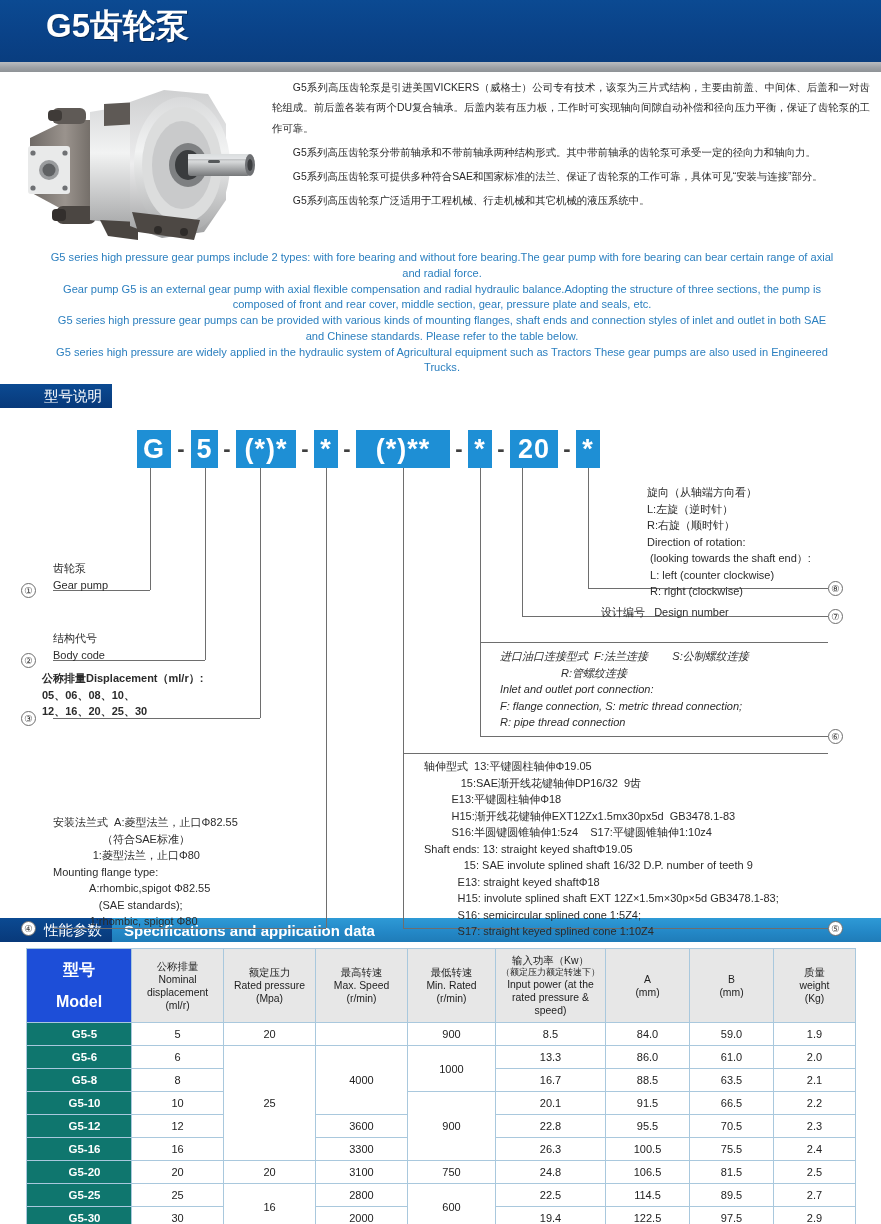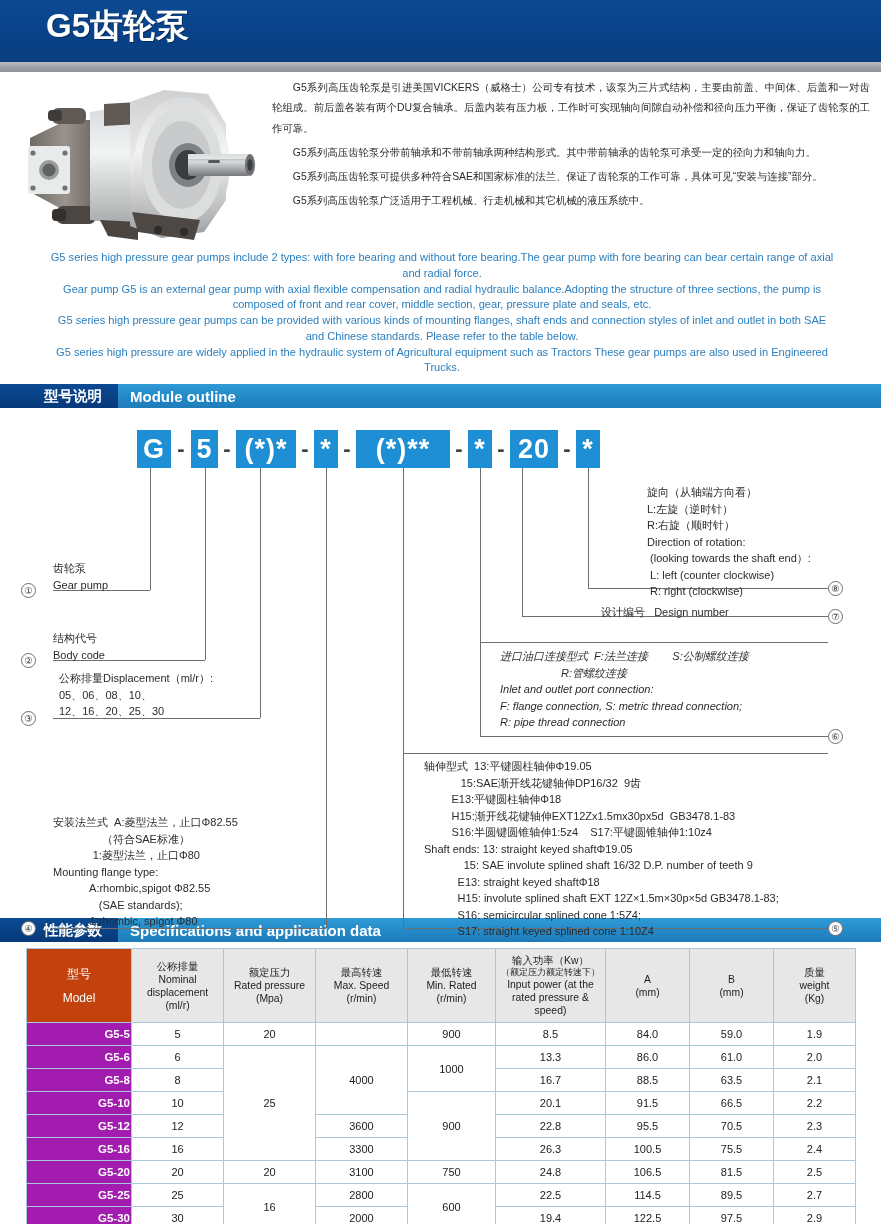--- a/index.html
+++ b/index.html
@@ -71,22 +71,22 @@
   .sect {
     height: 24px;
     display: flex;
     align-items: stretch;
     margin: 0 0 0 0;
   }
   .sect .cn {
     background: linear-gradient(180deg,#0b4a92 0%,#08397a 100%);
     color: #ffffff;
     font-size: 14.5px;
-    font-weight: bold;
-    padding: 0 16px 0 44px;
+    font-weight: normal;
+    padding: 0 10px 0 44px;
     display: flex; align-items: center;
     white-space: nowrap;
   }
   .sect .en {
     flex: 1;
     background: linear-gradient(180deg,#2e9ad6 0%,#2387c6 60%,#1f7cb8 100%);
     color: #ffffff;
     font-size: 15px;
     font-weight: bold;
     padding: 0 0 0 12px;
@@ -158,32 +158,32 @@
   }
   table.spec thead th {
     background: #e7e7e7;
     font-size: 10.4px;
     line-height: 1.25;
     height: 74px;
     color: #1d1d1d;
     font-weight: normal;
   }
   table.spec thead th.modelhead {
-    background: #c2410c;
+    background: #1d4ed8;
     color: #ffffff;
-    font-weight: normal;
-    font-size: 12px;
+    font-weight: bold;
+    font-size: 16px;
     line-height: 2.0;
   }
   table.spec tbody td.model {
-    background: #a21caf;
+    background: #0f766e;
     color: #ffffff;
     font-weight: bold;
     font-size: 11.5px;
-    text-align: right;
+    text-align: center;
     padding-left: 12px;
   }
   table.spec tbody tr { height: 23px; }
   .sub { font-size: 9px; }
 </style>
 </head>
 <body>
 
 <div class="topbar">
   <div class="topbar-title">G5齿轮泵</div>
@@ -267,21 +267,20 @@
     <p>composed of front and rear cover, middle section, gear, pressure plate and seals, etc.</p>
     <p>G5 series high pressure gear pumps can be provided with various kinds of mounting flanges, shaft ends and connection styles of inlet and outlet in both SAE</p>
     <p>and Chinese standards. Please refer to the table below.</p>
     <p>G5 series high pressure are widely applied in the hydraulic system of Agricultural equipment such as Tractors These gear pumps are also used in Engineered</p>
     <p>Trucks.</p>
   </div>
 </div>
 
 <div class="sect">
   <div class="cn">型号说明</div>
-  <div class="en">Module outline</div>
 </div>
 
 <div class="model-area">
 
   <div class="codebox" style="left:137px; width:34px;">G</div>
   <div class="dash" style="left:171px; width:20px;">-</div>
   <div class="codebox" style="left:191px; width:27px;">5</div>
   <div class="dash" style="left:218px; width:18px;">-</div>
   <div class="codebox" style="left:236px; width:60px;">(*)*</div>
   <div class="dash" style="left:296px; width:18px;">-</div>
@@ -346,21 +345,21 @@
   <div class="circnum" style="left:21px; top:175px;">①</div>
 
   <div class="lead v" style="left:205px; top:60px; height:192px;"></div>
   <div class="lead h" style="left:53px; top:252px; width:152px;"></div>
   <div class="note" style="left:53px; top:222px;">结构代号
 Body code</div>
   <div class="circnum" style="left:21px; top:245px;">②</div>
 
   <div class="lead v" style="left:260px; top:60px; height:250px;"></div>
   <div class="lead h" style="left:53px; top:310px; width:207px;"></div>
-  <div class="note" style="left:59px; top:262px;">公称排量Displacement（ml/r）:
+  <div class="note" style="left:42px; top:262px;font-weight:bold;">公称排量Displacement（ml/r）:
 05、06、08、10、
 12、16、20、25、30</div>
   <div class="circnum" style="left:21px; top:303px;">③</div>
 
   <div class="lead v" style="left:326px; top:60px; height:460px;"></div>
   <div class="lead h" style="left:53px; top:520px; width:273px;"></div>
   <div class="note" style="left:53px; top:406px;">安装法兰式  A:菱型法兰，止口Φ82.55
                 （符合SAE标准）
              1:菱型法兰，止口Φ80
 Mounting flange type:

